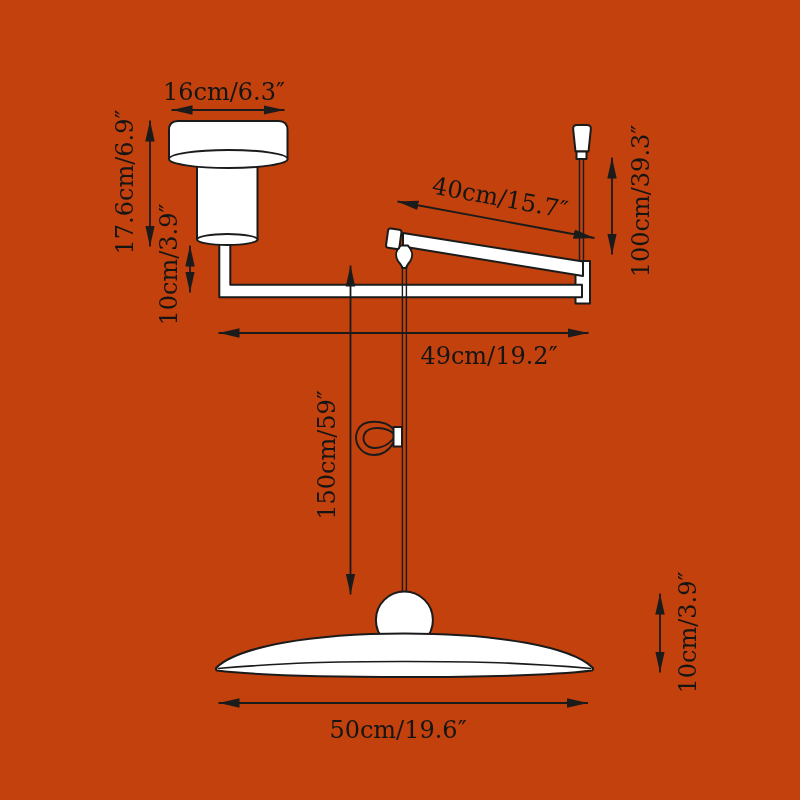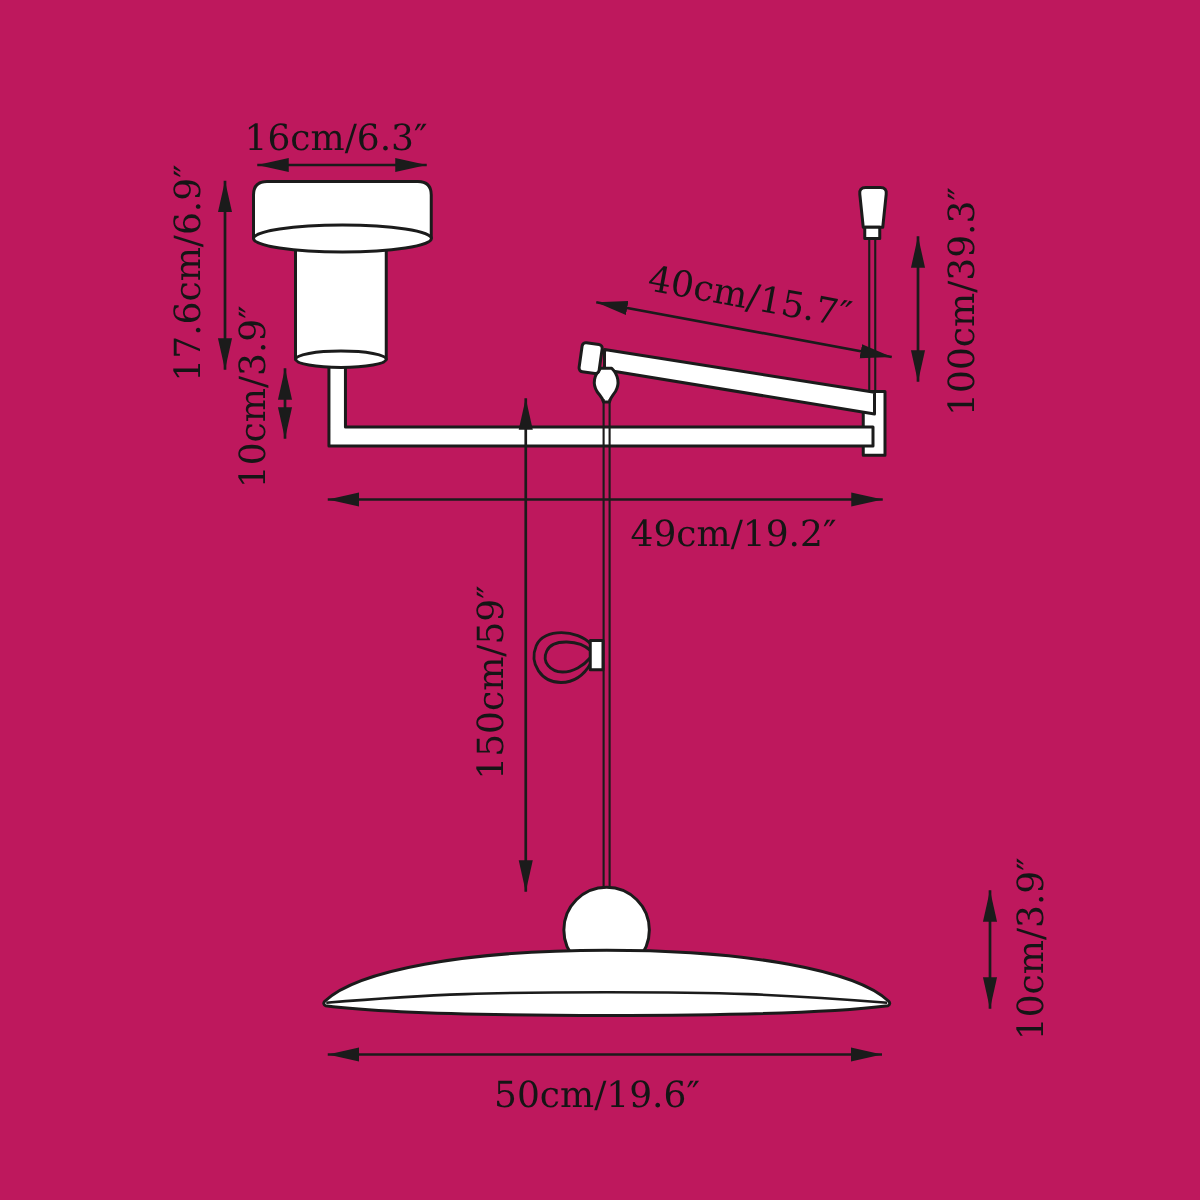--- a/index.html
+++ b/index.html
@@ -8,21 +8,21 @@
     width: 800px;
     height: 800px;
     background: #ffffff;
     overflow: hidden;
     font-family: "DejaVu Serif", serif;
   }
   #stage {
     position: relative;
     width: 800px;
     height: 800px;
-    background: #be185d;
+    background: #c2410c;
   }
   svg { display: block; }
   .outline     { fill: #ffffff; stroke: #1b1b1b; stroke-width: 2; stroke-linejoin: round; }
   .line        { fill: none;    stroke: #1b1b1b; stroke-width: 2; stroke-linejoin: round; }
   .thin        { fill: none;    stroke: #1b1b1b; stroke-width: 1.4; }
   .ring        { fill: none;    stroke: #1b1b1b; stroke-width: 1.9; stroke-linecap: round; }
   .dim         { fill: none;    stroke: #1b1b1b; stroke-width: 1.8; }
   .dim-label   { fill: #151515; font-size: 24px; font-family: "DejaVu Serif", serif; }
 </style>
 </head>

